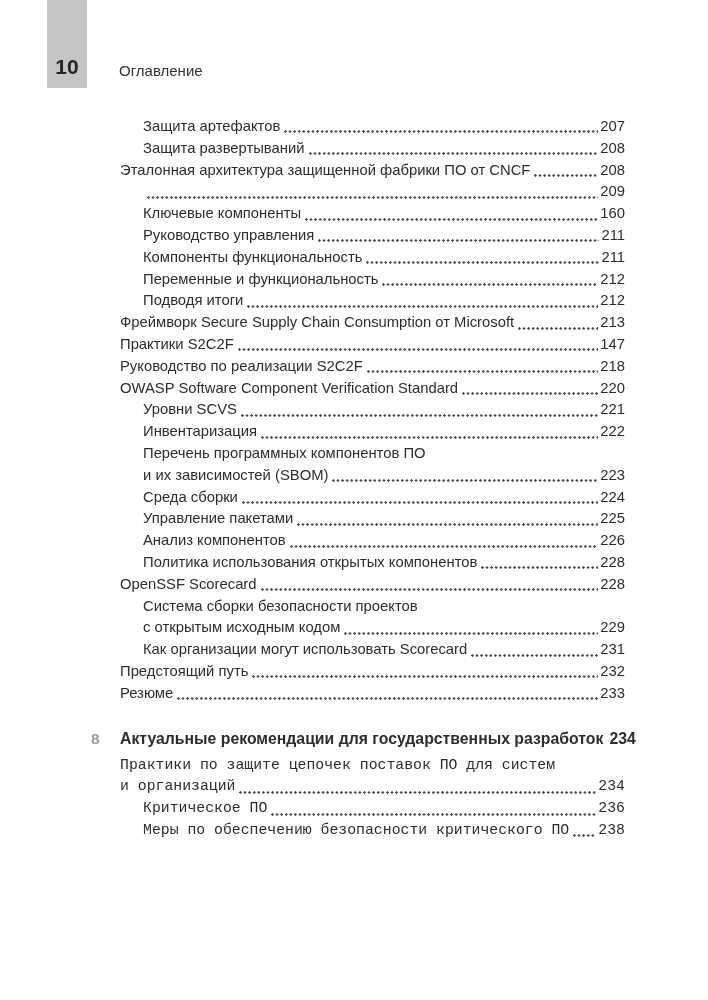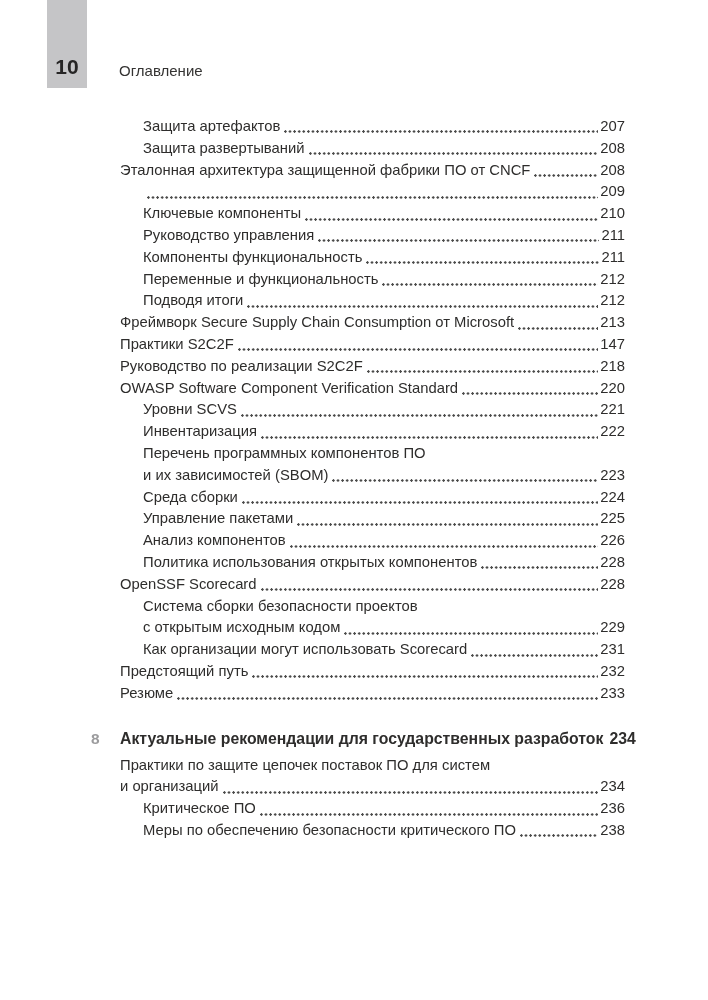--- a/index.html
+++ b/index.html
@@ -65,21 +65,21 @@
     position: relative;
     height: 22px; line-height: 22px;
     margin-top: 23px;
     font-weight: bold; font-size: 15.8px;
     white-space: nowrap;
   }
   .chapter .chnum {
     position: absolute; left: -29px; top: 0;
     color: var(--chnum); font-size: 15.5px;
   }
-  .seclist.after-chapter { margin-top: 5px; }
+  .seclist.after-chapter { margin-top: 5px; font-family: Liberation Mono, monospace; }
 </style>
 </head>
 <body>
 
 <div class="folio-bar">
   <span class="folio">10</span>
 </div>
 <div class="running-head">Оглавление</div>
 
 <div id="toc">
@@ -103,21 +103,21 @@
   </div>
 
   <div class="row lvl2">
     <span class="dots"></span>
     <span class="pg">209</span>
   </div>
 
   <div class="row lvl2">
     <span class="t">Ключевые компоненты</span>
     <span class="dots"></span>
-    <span class="pg">210</span>
+    <span class="pg">160</span>
   </div>
 
   <div class="row lvl2">
     <span class="t">Руководство управления</span>
     <span class="dots"></span>
     <span class="pg">211</span>
   </div>
 
   <div class="row lvl2">
     <span class="t">Компоненты функциональность</span>

